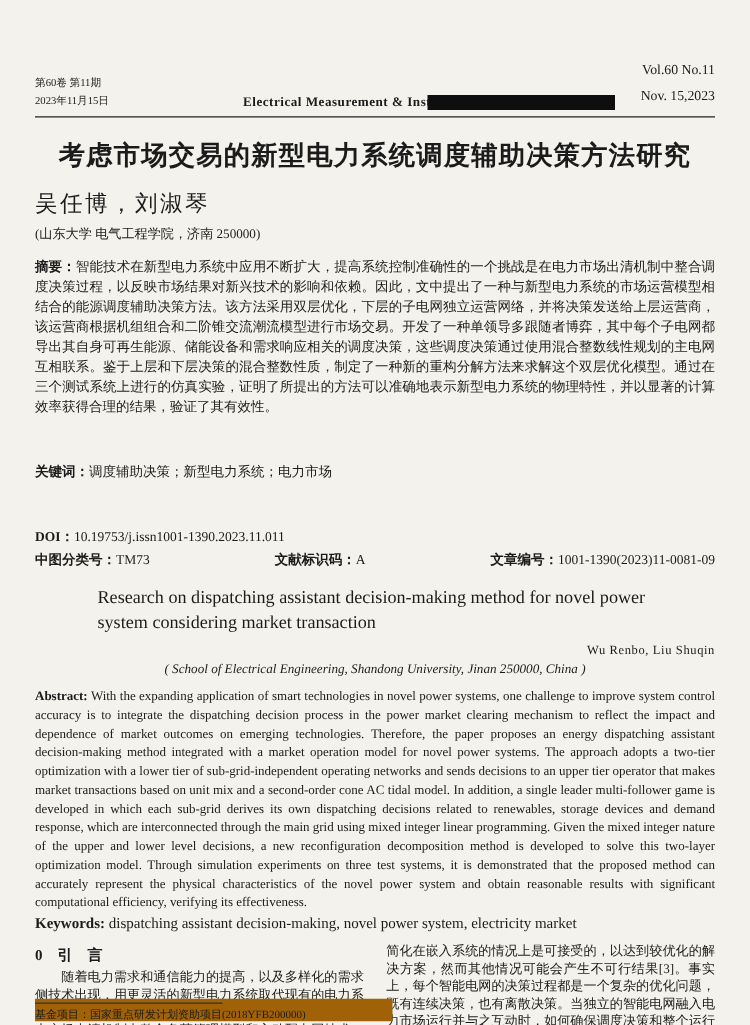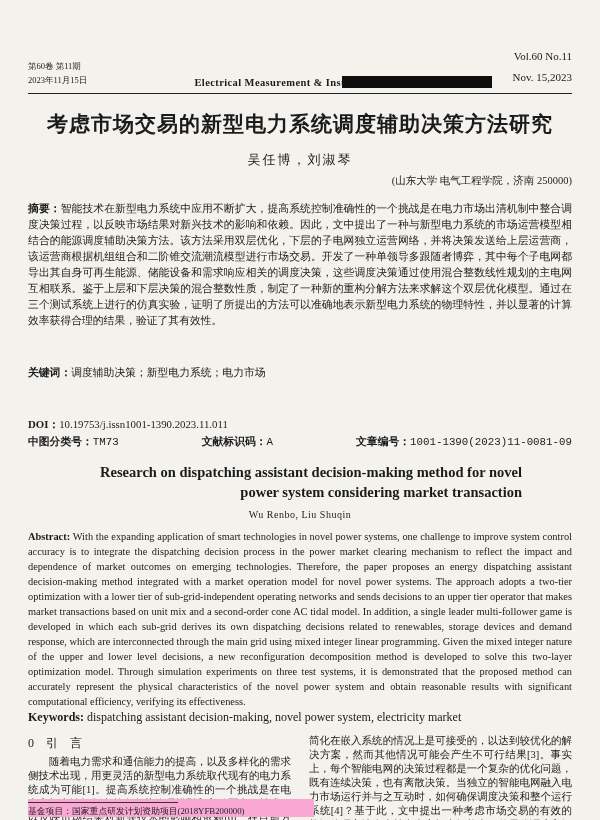--- a/index.html
+++ b/index.html
@@ -38,71 +38,71 @@
     background:#0e0e0e;
   }
 
   
   .title-cn {
     text-align:center;
     font-size:21px; font-weight:bold;
     letter-spacing:1px;
     margin-top:16px;
   }
-  .authors-cn { text-align:center; font-size:13px; letter-spacing:2px; margin-top:13px; }
-  .affil-cn   { text-align:right; font-size:10.5px; margin-top:5px; }
+  .authors-cn { text-align:left; font-size:18px; letter-spacing:2px; margin-top:13px; }
+  .affil-cn   { text-align:left; font-size:10.5px; margin-top:5px; }
 
   .abstract-cn {
     margin-top:12px;
     font-size:10.8px; line-height:16px;
     text-align:justify;
   }
   .bold { font-weight:bold; }
   .kw-cn, .doi-line { font-size:10.8px; line-height:16px; text-align:left;margin-top:36px; }
   .meta-row {
     display:flex; justify-content:space-between;
-    font-size:10.8px; line-height:16px; margin-top:2px;font-family:Liberation Mono, monospace;
+    font-size:10.8px; line-height:16px; margin-top:2px;
   }
 
   
   .title-en {
-    text-align:right;
-    font-weight:bold;
+    text-align:left;
+    font-weight:normal;
     font-size:14.5px; line-height:1.4;
     margin:12px 50px 0 50px;
   }
-  .authors-en { text-align:center; font-size:10px; margin-top:7px; letter-spacing:.5px; }
+  .authors-en { text-align:right; font-size:10px; margin-top:7px; letter-spacing:.5px; }
   .affil-en   { text-align:center; font-size:10.5px; font-style:italic; margin-top:4px; }
 
   .abstract-en {
     margin-top:9px;
     font-size:10.4px; line-height:15px;
     text-align:justify;
   }
   .kw-en { font-size:12px; line-height:15px; margin-top:1px; text-align:left; }
 
   
   .columns {
     display:flex; gap:18px;
     margin-top:9px;
   }
   .col {
     flex:1; min-width:0;
     font-size:10.5px; line-height:14px;
     text-align:justify;
   }
-  .section-title { font-weight:normal; font-size:12px; margin:2px 0 5px 0; }
+  .section-title { font-weight:bold; font-size:12px; margin:2px 0 5px 0; }
   .col p.indent { text-indent:2em; }
 
   
   .footnote {
     position:absolute;
     left:28px; bottom:3px;
     width:286px;
-    background:#f9a8d4;
+    background:#a16207;
     padding-top:3px;
   }
   .footnote-rule { width:150px; border-top:1px solid #333; margin-bottom:2px; }
   .footnote-text { font-size:8.8px; line-height:1.4; white-space:nowrap; overflow:hidden; }
 </style>
 </head>
 <body>
 
 <div class="page">
 
@@ -132,20 +132,21 @@
   <p class="doi-line"><span class="bold">DOI：</span><span>10.19753/j.issn1001-1390.2023.11.011</span></p>
 
   <div class="meta-row">
     <span><span class="bold">中图分类号：</span><span>TM73</span></span>
     <span><span class="bold">文献标识码：</span><span>A</span></span>
     <span><span class="bold">文章编号：</span><span>1001-1390(2023)11-0081-09</span></span>
   </div>
 
   <h2 class="title-en">Research on dispatching assistant decision-making method for novel power system considering market transaction</h2>
   <div class="authors-en">Wu Renbo, Liu Shuqin</div>
+  <div class="affil-en">( School of Electrical Engineering, Shandong University, Jinan 250000, China )</div>
 
   <p class="abstract-en"><span class="bold">Abstract:</span> <span>With the expanding application of smart technologies in novel power systems, one challenge to improve system control accuracy is to integrate the dispatching decision process in the power market clearing mechanism to reflect the impact and dependence of market outcomes on emerging technologies. Therefore, the paper proposes an energy dispatching assistant decision-making method integrated with a market operation model for novel power systems. The approach adopts a two-tier optimization with a lower tier of sub-grid-independent operating networks and sends decisions to an upper tier operator that makes market transactions based on unit mix and a second-order cone AC tidal model. In addition, a single leader multi-follower game is developed in which each sub-grid derives its own dispatching decisions related to renewables, storage devices and demand response, which are interconnected through the main grid using mixed integer linear programming. Given the mixed integer nature of the upper and lower level decisions, a new reconfiguration decomposition method is developed to solve this two-layer optimization model. Through simulation experiments on three test systems, it is demonstrated that the proposed method can accurately represent the physical characteristics of the novel power system and obtain reasonable results with significant computational efficiency, verifying its effectiveness.</span></p>
 
   <p class="kw-en"><span class="bold">Keywords:</span> <span>dispatching assistant decision-making, novel power system, electricity market</span></p>
 
   <div class="columns">
     <div class="col">
       <div class="section-title">0　引　言</div>
       <p class="indent">随着电力需求和通信能力的提高，以及多样化的需求侧技术出现，用更灵活的新型电力系统取代现有的电力系统成为可能[1]。提高系统控制准确性的一个挑战是在电力市场出清机制中整合负荷管理模型和主动配电网技术，以反映市场结果对新兴技术的影响和依赖[6]。在目前方法中，柔性电网及其组件(网络、储能设备)的实际状态在很大程度上被忽略。这种</p>
     </div>

